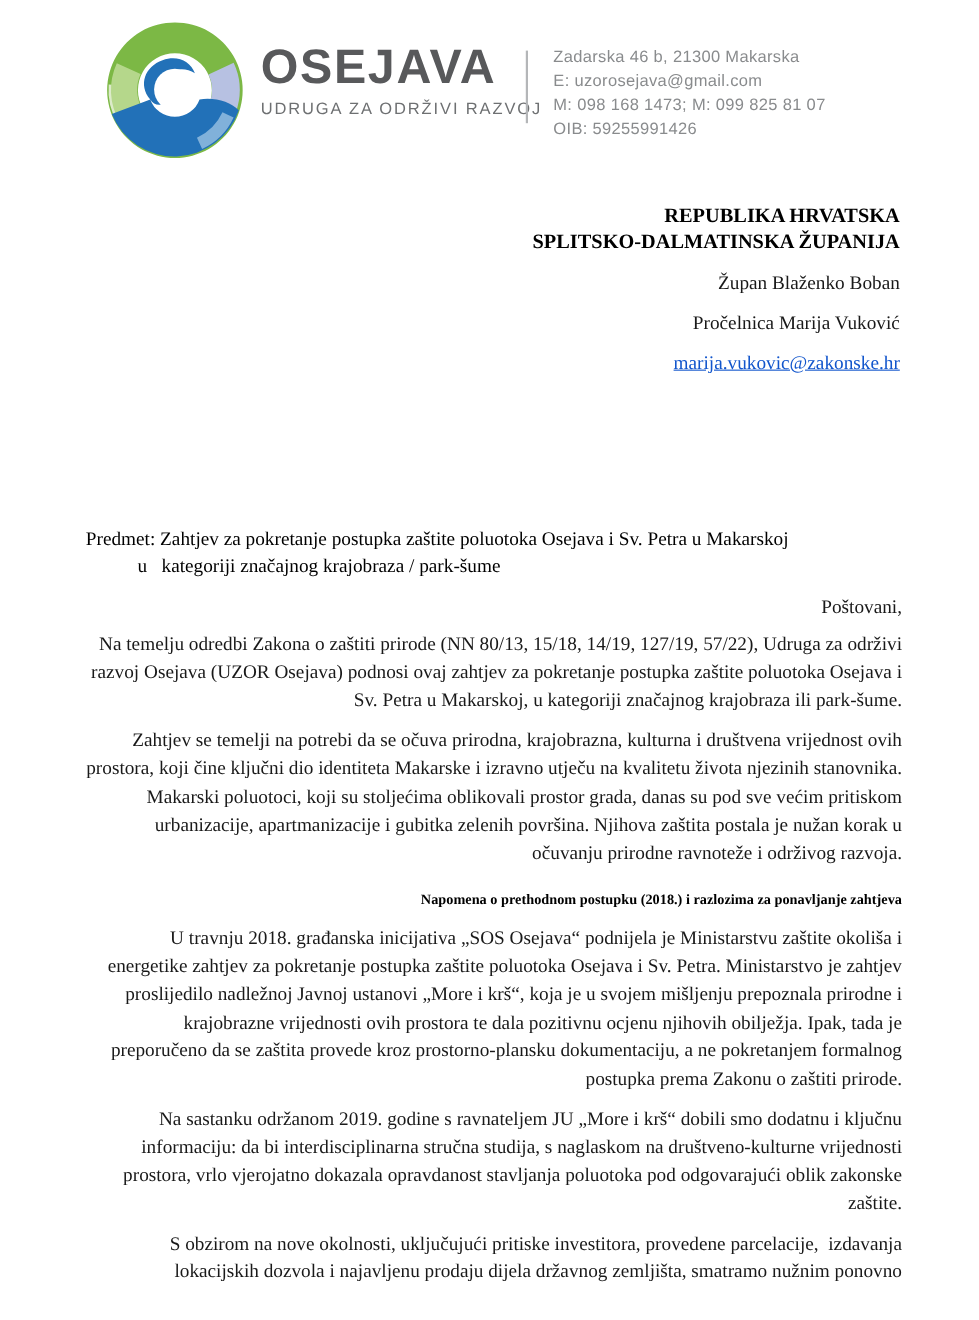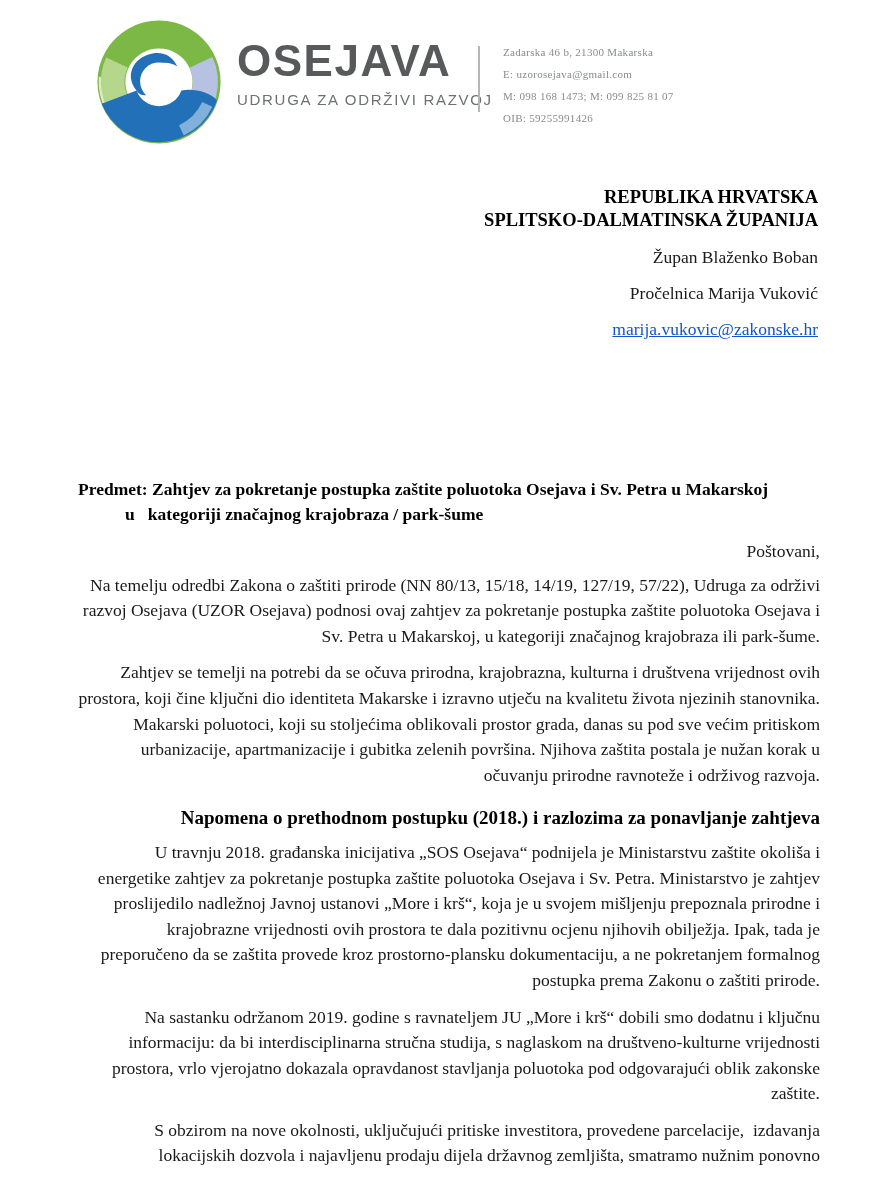--- a/index.html
+++ b/index.html
@@ -54,22 +54,22 @@
     left: 478px;
     top: 46px;
     width: 2px;
     height: 66px;
     background: #b4b6b8;
   }
   .contact {
     position: absolute;
     left: 503px;
     top: 41px;
-    font-family: Liberation Serif, serif;
-    font-size: 11px;
+    font-family: Liberation Sans, sans-serif;
+    font-size: 15px;
     line-height: 22px;
     color: #898b8d;
     letter-spacing: 0.3px;
   }
 
   
   .recipient {
     position: absolute;
     top: 186px;
     right: 72px;
@@ -95,21 +95,21 @@
     cursor: pointer;
   }
 
   
   .subject {
     position: absolute;
     left: 78px;
     top: 477px;
     width: 770px;
     margin: 0;
-    font-weight: 700;
+    font-weight: 400;
     font-size: 17.5px;
     line-height: 25px;
     color: #000000;
   }
   .subj-l1 { display: block; }
   .subj-l2 { display: block; padding-left: 47px; }
 
   
   .letter-body {
     position: absolute;
@@ -118,21 +118,21 @@
     width: 742px;
     font-size: 17.5px;
     line-height: 25.6px;
     text-align: right;
   }
   .salutation { margin: 0 0 8px 0; }
   .para { margin: 0 0 11px 0; }
   .para .sub { display: block; }
   .section-heading {
     margin: 17px 0 9px 0;
-    font-size: 19px;
+    font-size: 13px;
     font-weight: 700;
     color: #000000;
     line-height: 25.6px;
   }
 </style>
 </head>
 <body>
 
 <div class="page">
 

